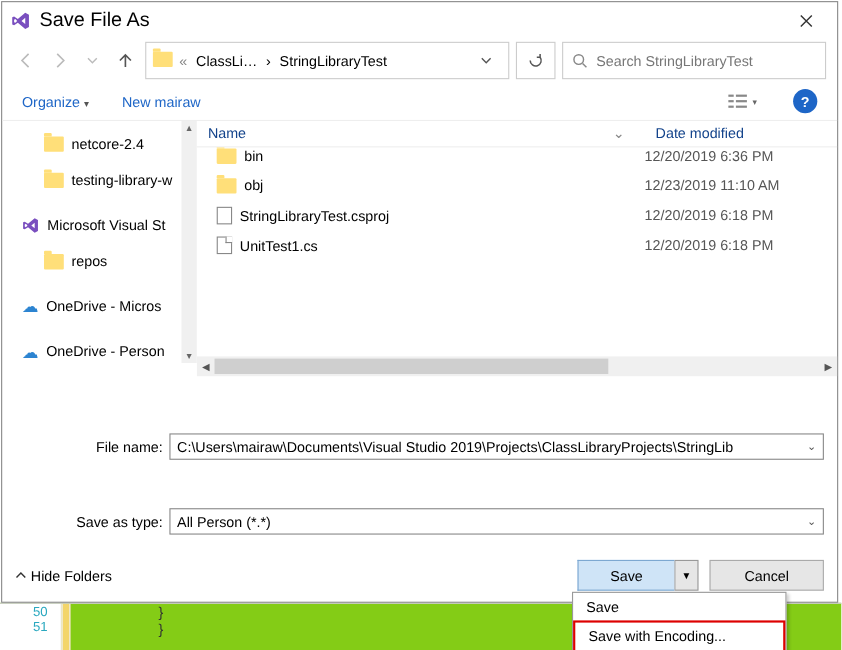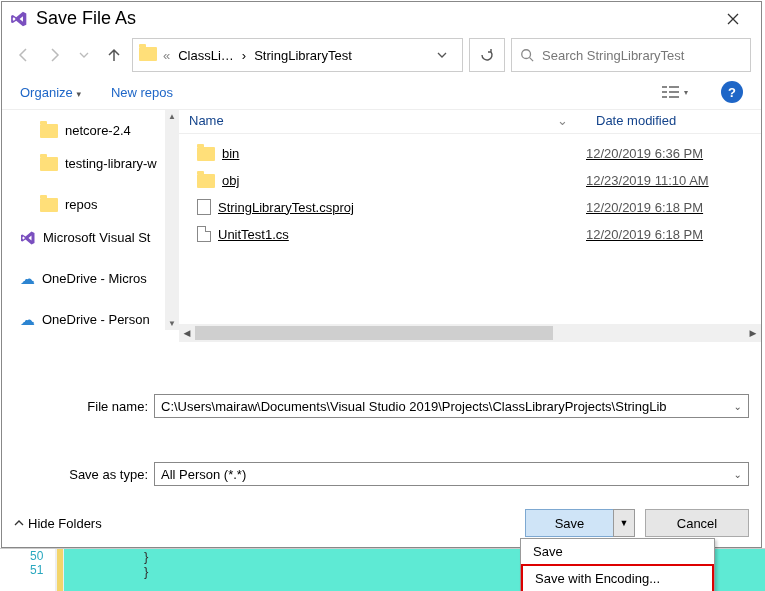--- a/index.html
+++ b/index.html
@@ -39,42 +39,42 @@
 .cloud-icon { color: #2c84d1; font-size: 15px; }
 .vs-mini { width: 16px; height: 16px; }
 .pc-icon { width: 16px; height: 12px; background: #3aa6e6; border-radius: 1px; position: relative; display: inline-block; }
 .pc-icon::after { content: ""; position: absolute; left: 5px; bottom: -2px; width: 6px; height: 2px; background: #888; }
 .filearea { flex: 1; display: flex; flex-direction: column; position: relative; }
 .filehdr { display: flex; height: 24px; border-bottom: 1px solid #eee; }
 .filehdr .col { padding: 3px 10px; color: #13438b; }
 .filehdr .col.name { flex: 1; display: flex; justify-content: space-between; padding-right: 18px; }
 .filehdr .col.date { width: 175px; }
 .filelist { flex: 1; overflow: hidden; }
-.filerow { display: flex; height: 27px; align-items: flex-end; text-decoration: underline; }
+.filerow { display: flex; height: 27px; align-items: flex-start; }
 .filerow .fname { flex: 1; display: flex; align-items: center; gap: 7px; padding-left: 18px; }
 .filerow .fdate { width: 175px; color: #555; }
 .hscroll { height: 18px; display: flex; align-items: center; background: #f0f0f0; }
 .hscroll .arr { width: 16px; text-align: center; font-size: 9px; color: #555; }
 .hscroll .track { flex: 1; height: 14px; background: #f0f0f0; position: relative; }
 .hscroll .thumb { position: absolute; left: 0; top: 0; bottom: 0; width: 65%; background: #cfcfcf; }
 .bottom { padding: 8px 12px 4px 12px; }
 .field-row { display: flex; align-items: center; margin-bottom: 9px; margin-top: 44px; }
 .field-row label { width: 140px; text-align: right; padding-right: 6px; }
 .field-row .combo { flex: 1; border: 1px solid #888; height: 24px; display: flex; align-items: center; padding: 0 6px; justify-content: space-between; }
 .field-row .combo .dd { font-size: 10px; color: #555; }
 .buttons { display: flex; justify-content: space-between; align-items: center; padding: 10px 12px 10px 12px; }
 .hide-folders { display: flex; align-items: center; gap: 4px; }
 .btns-right { display: flex; gap: 10px; }
 .btn { width: 104px; height: 28px; border: 1px solid #aaa; background: #e6e6e6; display: flex; align-items: center; justify-content: center; }
 .btn.split { width: 88px; border-right: none; background: #cfe4f7; border-color: #7da8d1; position: relative; }
 .btn.splitdd { width: 22px; background: #e6e6e6; border: 1px solid #999; display: flex; align-items: center; justify-content: center; }
 .dropdown-menu { position: absolute; top: 538px; left: 520px; width: 195px; border: 1px solid #999; background: #fff; z-index: 10; box-shadow: 2px 2px 3px rgba(0,0,0,0.2); }
 .dropdown-menu .mi { padding: 5px 12px; font-size: 13px; }
 .dropdown-menu .mi.hl { border: 2px solid #d00; }
-.editor-peek { position: absolute; top: 548px; left: 0; right: 0; height: 43px; background: #5eead4; display: flex; border-top: 1px solid #ccc; }
+.editor-peek { position: absolute; top: 548px; left: 0; right: 0; height: 43px; background: #84cc16; display: flex; border-top: 1px solid #ccc; }
 .editor-peek .gut { width: 56px; background: #fff; border-right: 1px solid #eee; }
 .editor-peek .ln { color: #2aa8bf; font-size: 12px; padding-left: 30px; }
 .editor-peek .marker { width: 8px; background: #f3d56b; border-left:1px solid #eee; border-right:1px solid #eee; }
 .editor-peek .code { padding-left: 80px; color: #333; }
 .file-icon-cs { display: inline-block; width: 14px; height: 16px; border: 1px solid #888; position: relative; }
 .file-icon-cs::after { content: ""; position: absolute; top: -1px; right: -1px; width: 5px; height: 5px; background: #fff; border-left: 1px solid #888; border-bottom: 1px solid #888; }
 .file-icon-csproj { display: inline-block; width: 14px; height: 16px; border: 1px solid #888; position: relative; }
 svg.vs-logo path { fill: #7a4fbf; }
 </style>
 </head>
@@ -147,21 +147,21 @@
       <svg width="14" height="14" viewBox="0 0 16 16">
           <circle cx="7" cy="7" r="5" fill="none" stroke="#888" stroke-width="1.5"></circle>
           <path d="M11 11l4 4" stroke="#888" stroke-width="1.5"></path>
         </svg>
       <span>Search StringLibraryTest</span>
     </div>
   </div>
 
   <div class="toolbar">
     <div class="org"><span>Organize</span> <span style="font-size:9px;color:#555;">▾</span></div>
-    <div class="newf">New repos</div>
+    <div class="newf">New mairaw</div>
     <div class="spacer"></div>
     <div class="view-icon">
         <svg width="22" height="14" viewBox="0 0 22 14">
           <rect x="0" y="1" width="5" height="2" fill="#888"></rect>
           <rect x="0" y="6" width="5" height="2" fill="#888"></rect>
           <rect x="0" y="11" width="5" height="2" fill="#888"></rect>
           <rect x="7" y="1" width="10" height="2" fill="#888"></rect>
           <rect x="7" y="6" width="10" height="2" fill="#888"></rect>
           <rect x="7" y="11" width="10" height="2" fill="#888"></rect>
         </svg> 
@@ -175,29 +175,29 @@
       <div class="side-list">
         <div class="side-item lvl2">
             <span class="folder-icon"></span>
             <span>netcore-2.4</span>
           </div>
         <div class="side-item lvl2">
             <span class="folder-icon"></span>
             <span>testing-library-w</span>
           </div>
         <div style="height:8px"></div>
-        <div class="side-item lvl2">
-            <span class="folder-icon"></span>
-            <span>repos</span>
-          </div>
         <div class="side-item lvl1">
             <svg class="vs-mini vs-logo" viewBox="0 0 32 32">
               <path d="M23 3l6 3v20l-6 3-12-10-6 4-3-1V10l3-1 6 4L23 3zm0 8l-6 5 6 5V11zM7 13l-2 1v4l2 1 3-3-3-3z"></path>
             </svg>
             <span>Microsoft Visual St</span>
+          </div>
+        <div class="side-item lvl2">
+            <span class="folder-icon"></span>
+            <span>repos</span>
           </div>
         <div style="height:8px"></div>
         <div class="side-item lvl1">
             <span class="cloud-icon">☁</span>
             <span>OneDrive - Micros</span>
           </div>
         <div style="height:8px"></div>
         <div class="side-item lvl1">
             <span class="cloud-icon">☁</span>
             <span>OneDrive - Person</span>

